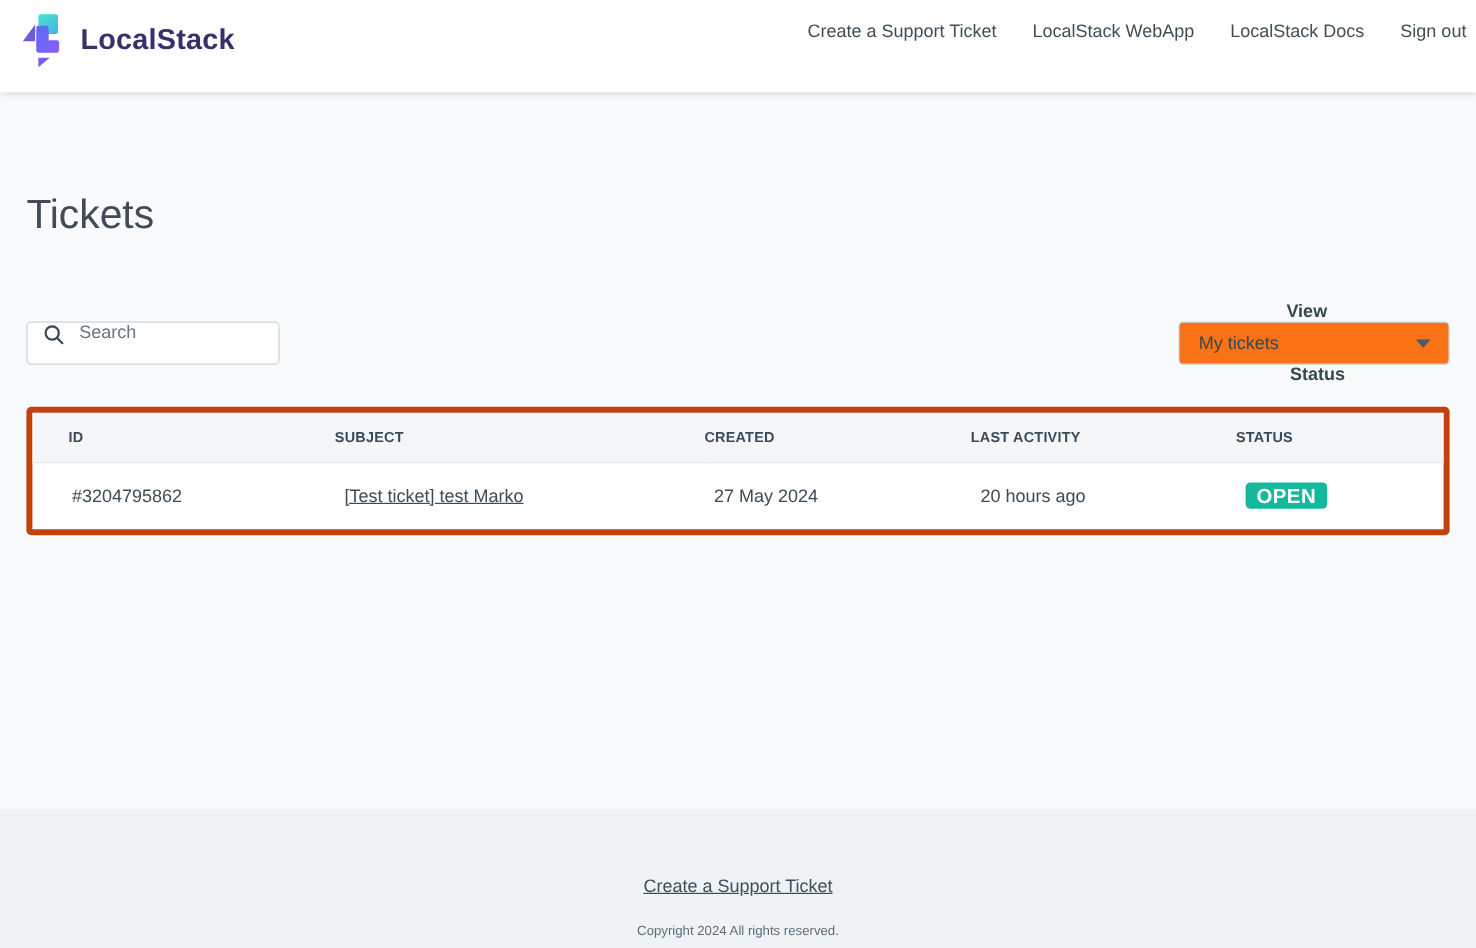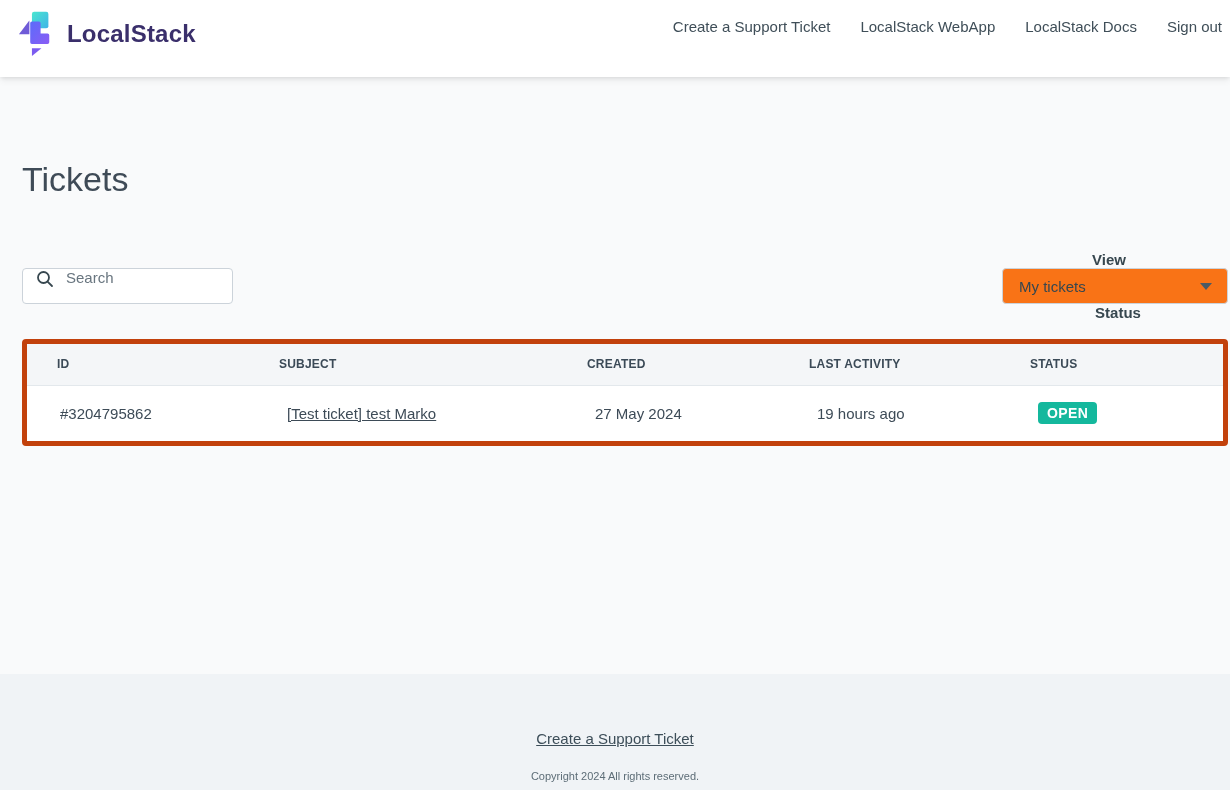--- a/index.html
+++ b/index.html
@@ -33,21 +33,21 @@
   .nav {
     position: absolute; right: 8px; top: 18px;
     display: flex; align-items: center; gap: 30px;
   }
   .nav-link {
     font-size: 15px; color: #3f4e58; text-decoration: none;
     cursor: pointer; white-space: nowrap;
   }
 
   
-  .main { flex: 1 1 auto; padding: 0 2px; margin-left: 20px; }
+  .main { flex: 1 1 auto; padding: 0 22px; }
   .page-title {
     margin-top: 82px;
     font-size: 34px; line-height: 40px; font-weight: 400;
     color: #3f4b57;
   }
 
   .filters-row {
     margin-top: 52px;
     display: flex; align-items: center; justify-content: space-between;
   }
@@ -105,21 +105,21 @@
     color: #3b4a57; text-align: left;
     border-bottom: 1px solid #e3e8ec;
   }
   thead th:first-child { padding-left: 30px; }
   tbody td { height: 56px; font-size: 15px; color: #3d4b57; padding-left: 8px; }
   tbody td:first-child { padding-left: 33px; }
   .subject-link { color: #3d4b57; text-decoration: underline; cursor: pointer; }
   .badge {
     display: inline-block;
     background: #14b89d; color: #ffffff;
-    font-size: 14px; font-weight: 700; letter-spacing: 0.4px;
+    font-size: 17px; font-weight: 700; letter-spacing: 0.4px;
     padding: 5px 9px 4px; border-radius: 4px; line-height: 13px;
   }
 
   
   .footer {
     flex: 0 0 116px;
     background: #f0f3f6;
     text-align: center;
     padding-top: 56px;
   }
@@ -201,21 +201,21 @@
             <th>STATUS</th>
           </tr>
         </thead>
         <tbody>
           <tr>
             <td>#3204795862</td>
             <td>
               <a class="subject-link">[Test ticket] test Marko</a>
             </td>
             <td>27 May 2024</td>
-            <td>19 hours ago</td>
+            <td>20 hours ago</td>
             <td>
               <span class="badge">OPEN</span>
             </td>
           </tr>
         </tbody>
       </table>
     </div>
   </main>
 
   <footer class="footer">

